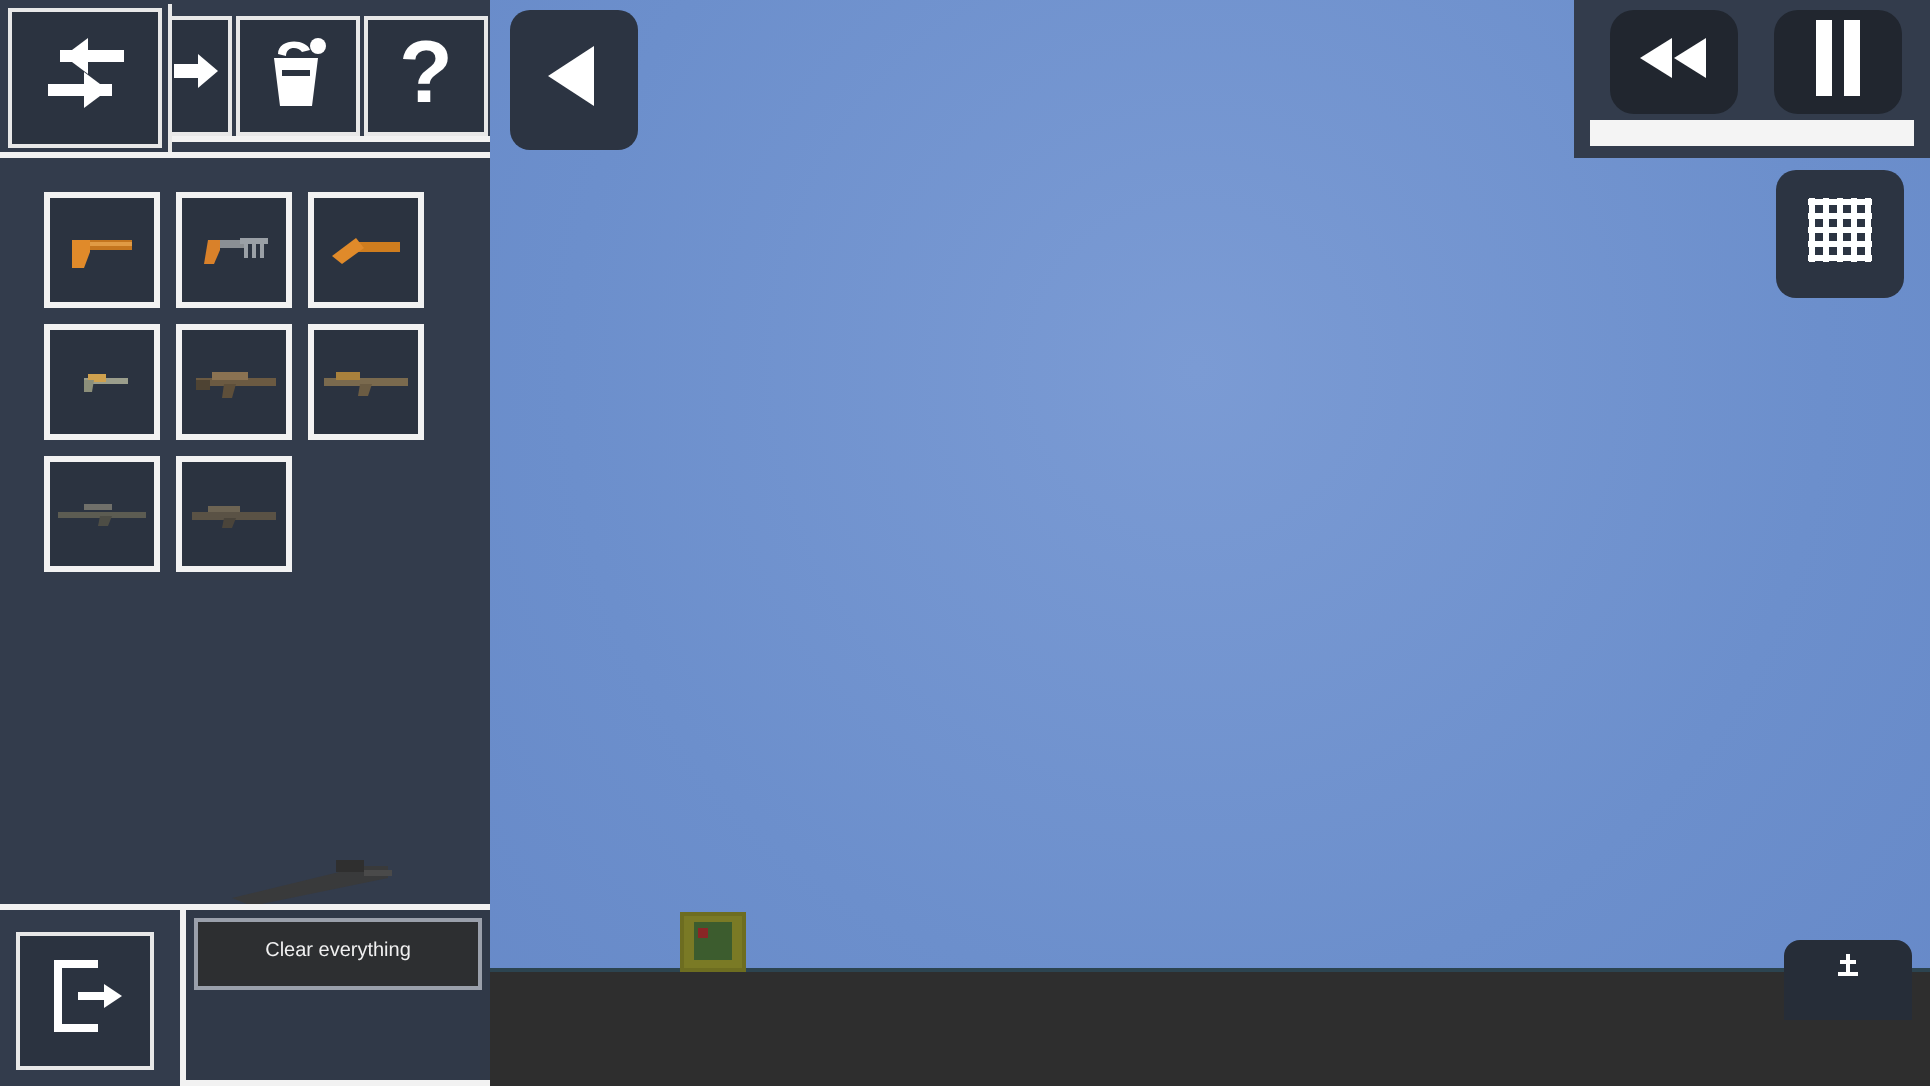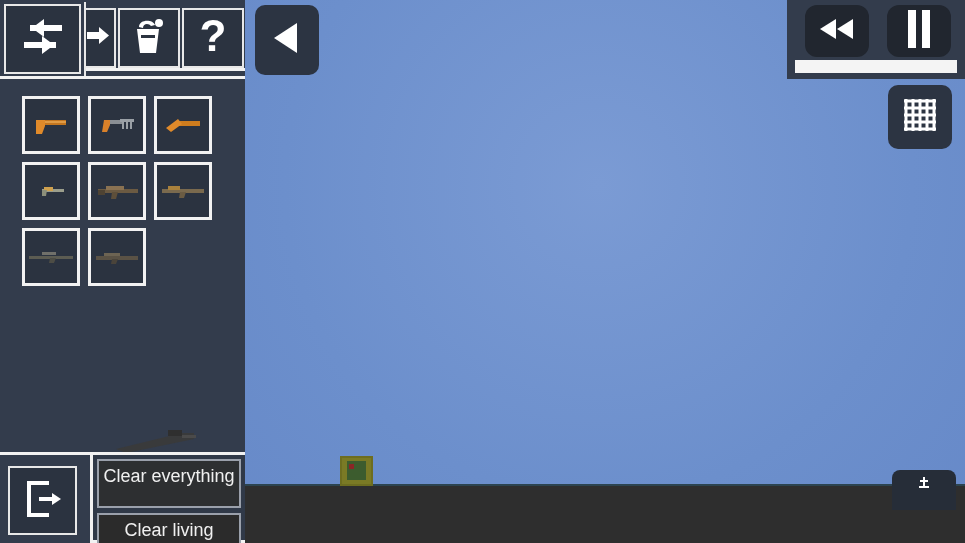--- a/index.html
+++ b/index.html
@@ -164,26 +164,26 @@
     left: 90px; top: 0px;
     width: 155px; height: 91px;
     border: 3px solid #f2f2f2;
     border-right: none;
     box-sizing: border-box;
     background: rgba(40,46,58,0.25);
     padding: 4px;
   }
   .clear-btn {
     width: 100%;
-    height: 49px;
+    height: 36px;
     background: #2b2b2b;
     border: 2px solid #9aa0ab;
     box-sizing: border-box;
     color: #f0f0f0;
-    font-size: 18px;
+    font-size: 10px;
     line-height: 30px;
     text-align: center;
     margin-bottom: 5px;
     font-family: "Liberation Sans", sans-serif;
   }
   .clear-btn.first { background: rgba(45,45,45,0.86); }
 
   
   #back-btn {
     position: absolute;
@@ -396,21 +396,20 @@
             <g fill="#ffffff">
               <rect x="18" y="20" width="16" height="4"></rect>
               <polygon points="31,16 40,22 31,28"></polygon>
             </g>
           </svg>
         </span>
       </div>
 
       <div id="clear-group">
         <div class="clear-btn first">Clear everything</div>
-        <div class="clear-btn">Clear living</div>
       </div>
     </div>
 
   </div>
 
   <div id="back-btn">
     <span>
       <svg width="32" height="36" viewBox="0 0 32 36">
         <polygon points="26,3 26,33 3,18" fill="#ffffff"></polygon>
       </svg>

